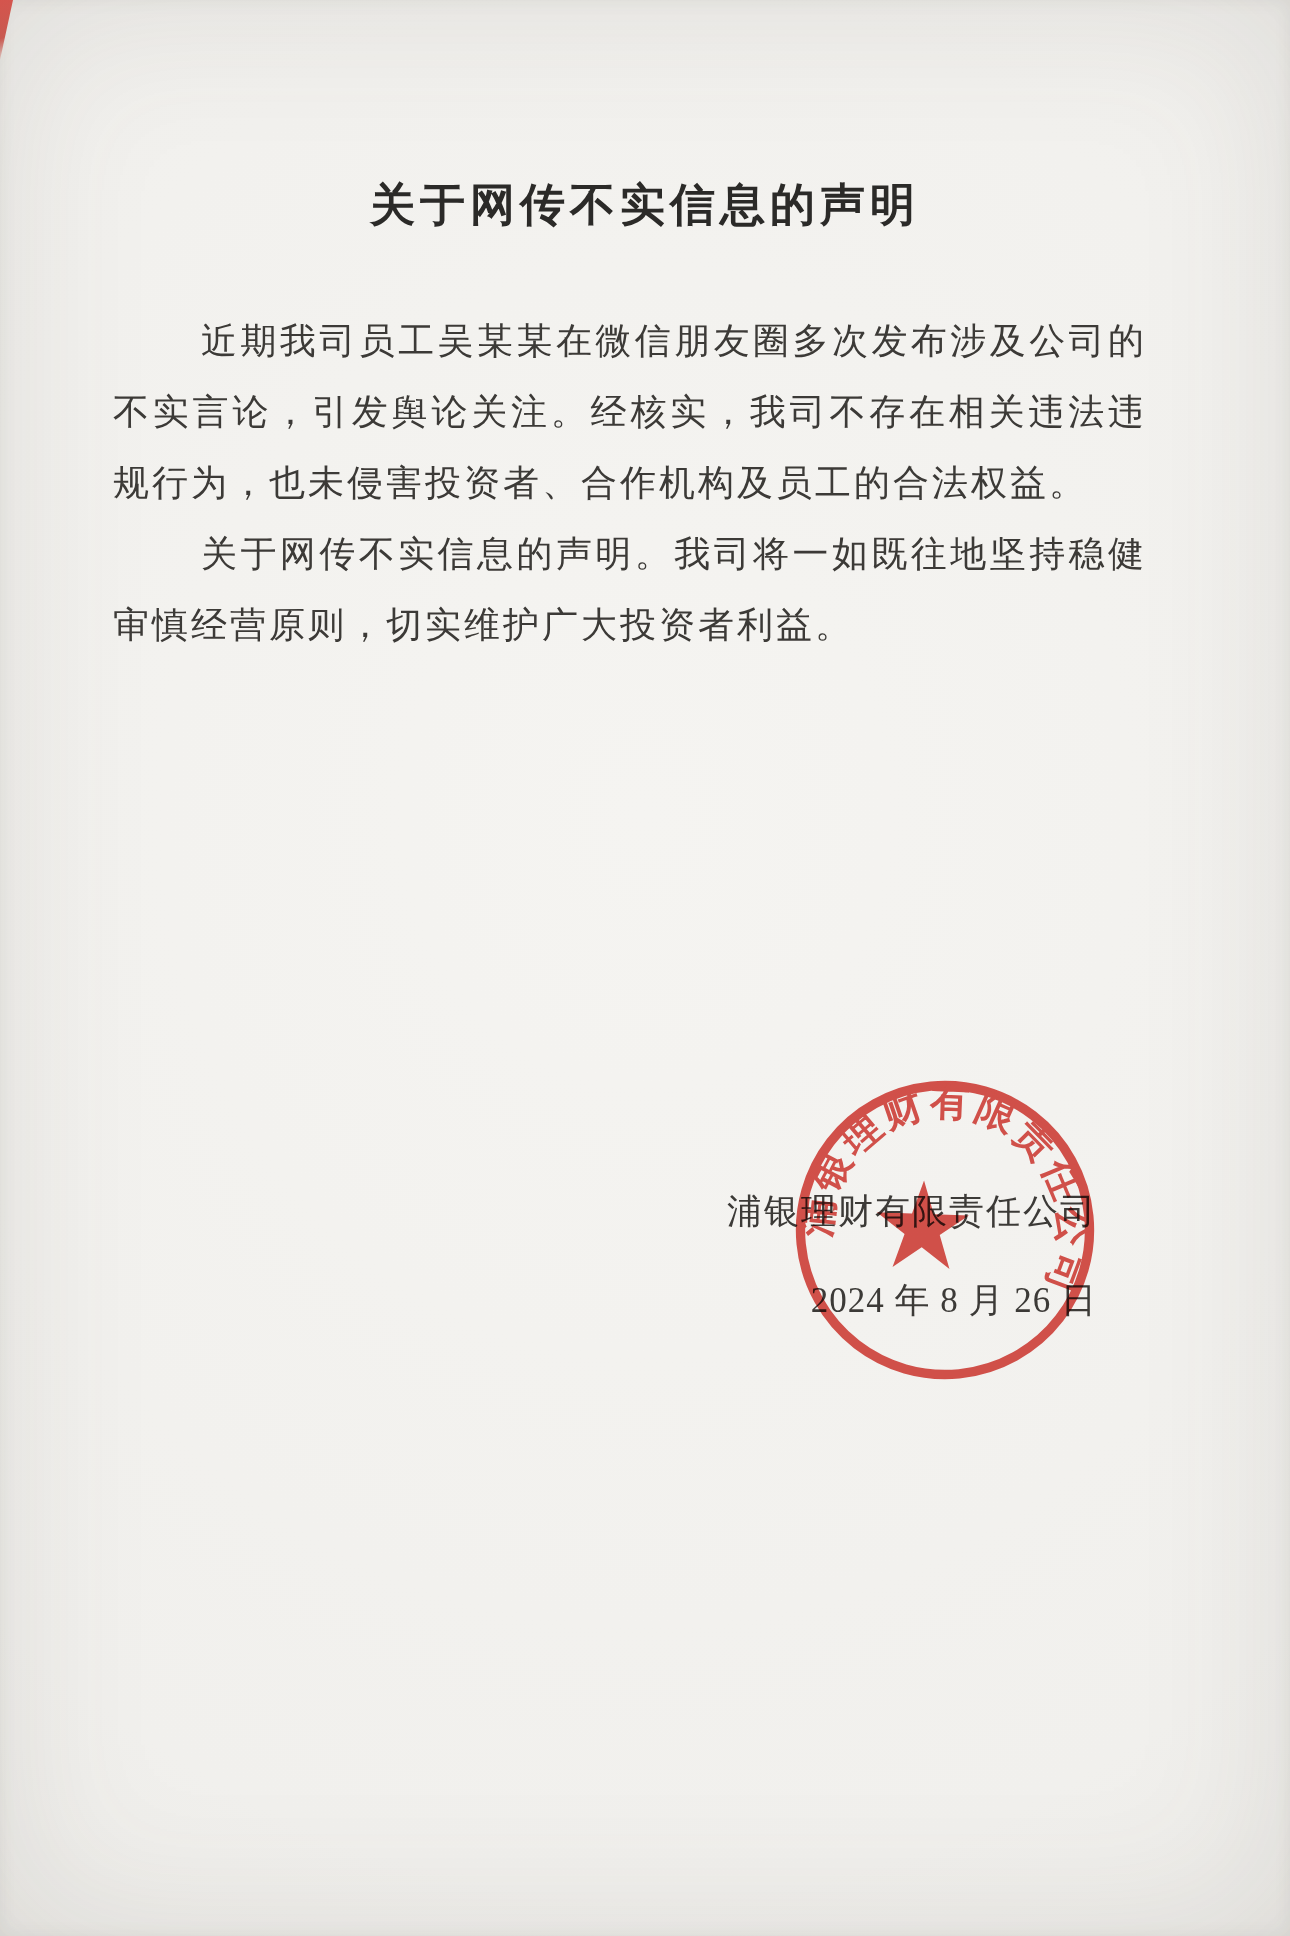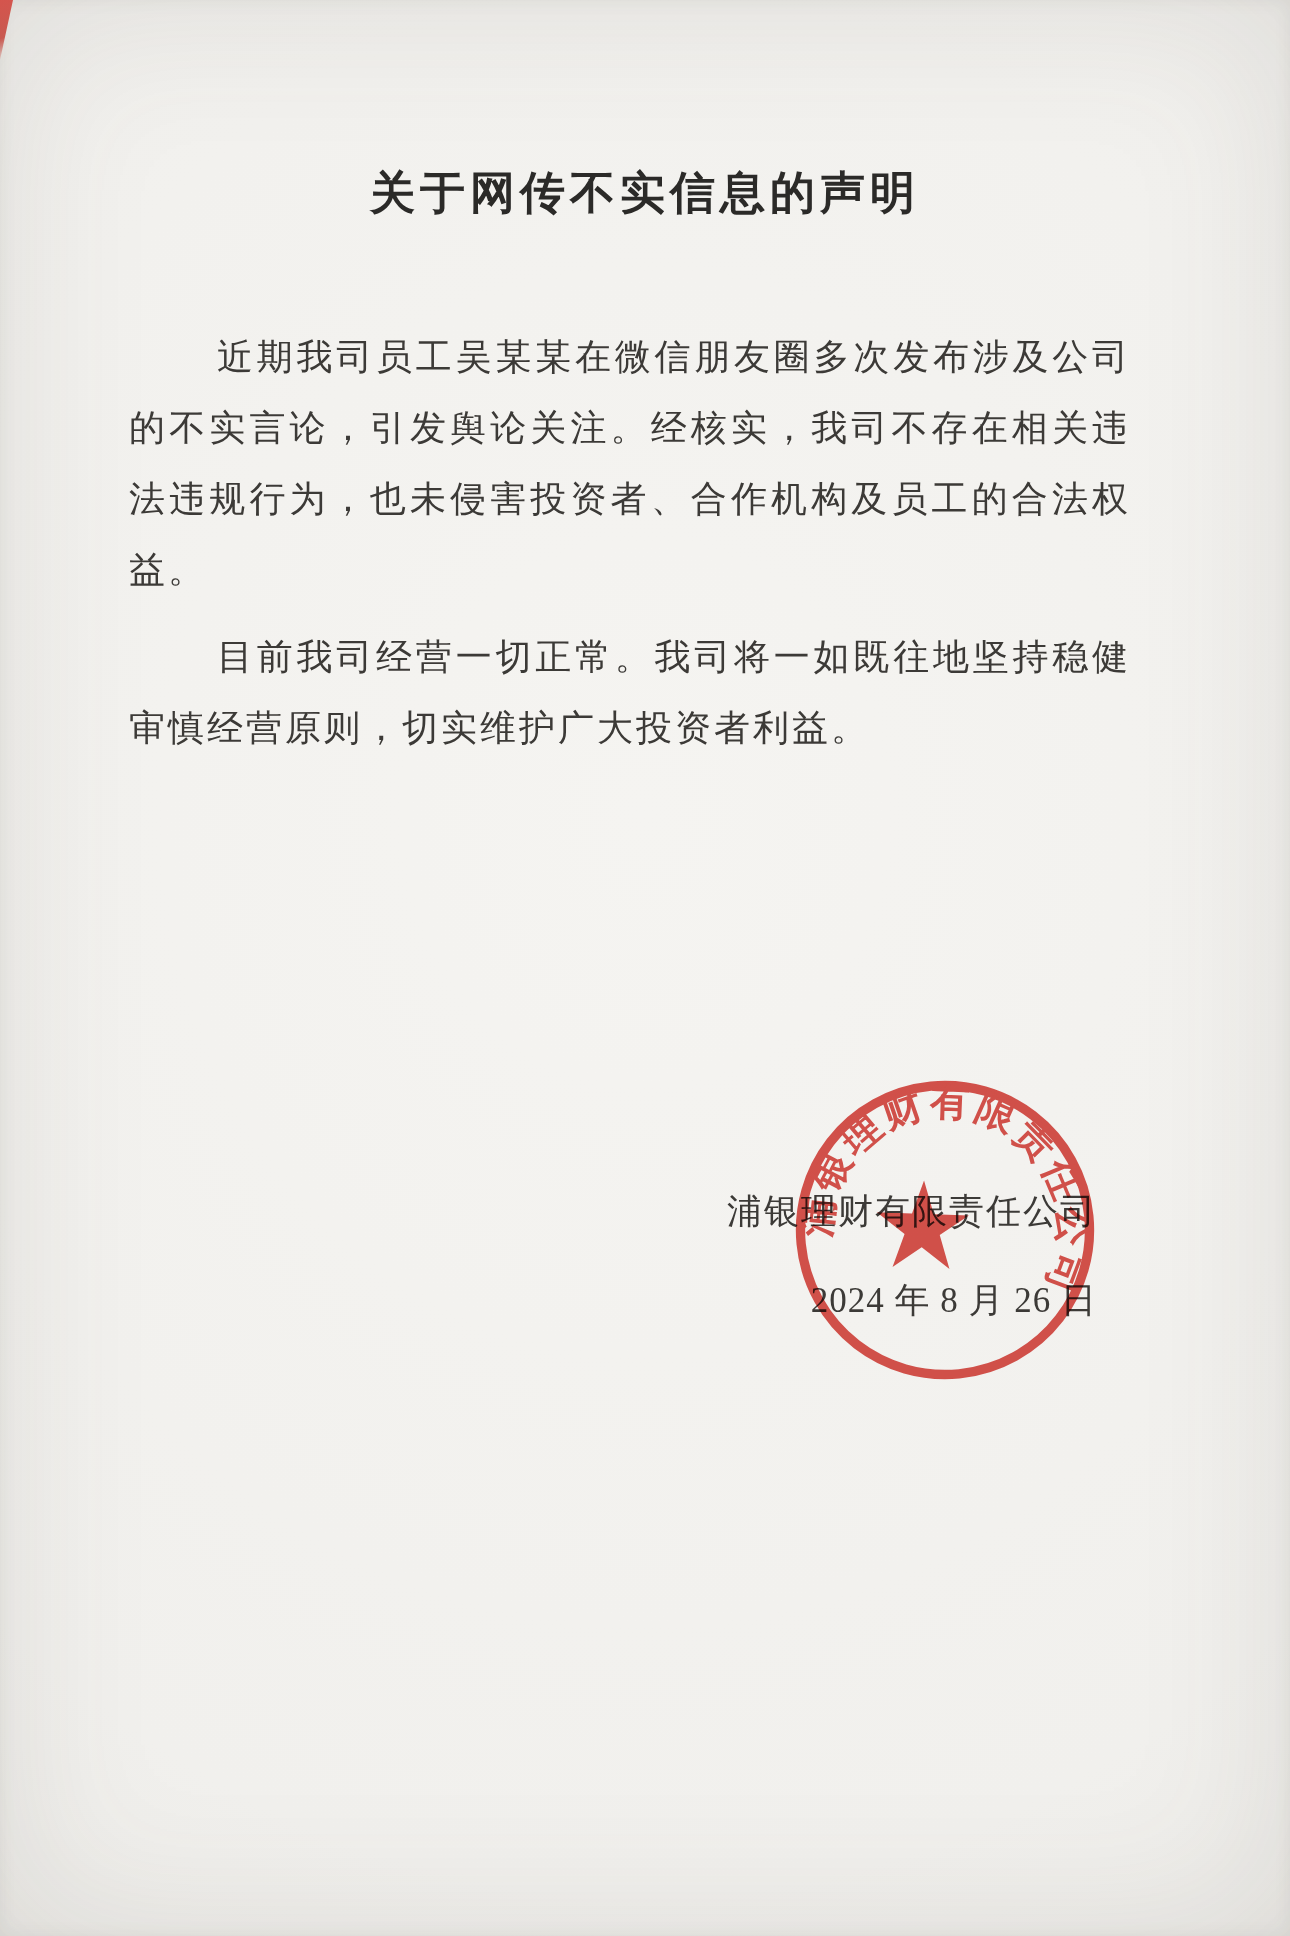--- a/index.html
+++ b/index.html
@@ -27,42 +27,42 @@
     height: 60px;
     background: linear-gradient(160deg, #d4463e 0%, #c64a40 60%, rgba(198,74,64,0) 100%);
     clip-path: polygon(0 0, 100% 0, 0 100%);
     opacity: 0.9;
   }
   .doc-title {
     position: absolute;
     top: 163px;
     left: 0;
     right: 0;
-    margin: 0;
+    margin: 12px;
     text-align: center;
     font-family: "Liberation Sans", "DejaVu Sans", sans-serif;
     font-weight: 700;
     font-size: 45px;
     letter-spacing: 5px;
     color: var(--title-ink, #2b2a28);
   }
   .doc-body {
     position: absolute;
     top: 306px;
     left: 113px;
     width: 1034px;
     font-size: 36px;
     line-height: 71px;
     letter-spacing: 3px;
     text-align: justify;
     text-justify: inter-character;
     font-weight: 400;
   }
   .doc-body p {
-    margin: 16px;
+    margin: 0;
     text-indent: 88px;
   }
   .signature-block {
     position: absolute;
     top: 1188px;
     right: 193px;
     text-align: right;
     font-size: 35px;
     letter-spacing: 2px;
   }
@@ -99,21 +99,21 @@
 <body>
 
 <div class="page">
 
   <div class="corner-artifact"></div>
 
   <h1 class="doc-title">关于网传不实信息的声明</h1>
 
   <div class="doc-body">
     <p>近期我司员工吴某某在微信朋友圈多次发布涉及公司的不实言论，引发舆论关注。经核实，我司不存在相关违法违规行为，也未侵害投资者、合作机构及员工的合法权益。</p>
-    <p>目前我司经营一切正常。我司将一如既往地坚持稳健审慎经营原则，切实维护广大投资者利益。</p>
+    <p>关于网传不实信息的声明。我司将一如既往地坚持稳健审慎经营原则，切实维护广大投资者利益。</p>
   </div>
 
   <div class="signature-block">
     <div class="signature-company">浦银理财有限责任公司</div>
     <div class="signature-date">2024 年 8 月 26 日</div>
   </div>
 
   <svg class="seal" viewBox="-200 -200 400 400" aria-hidden="true">
     <g transform="rotate(16)">
       <circle class="seal-ring" r="170"></circle>

